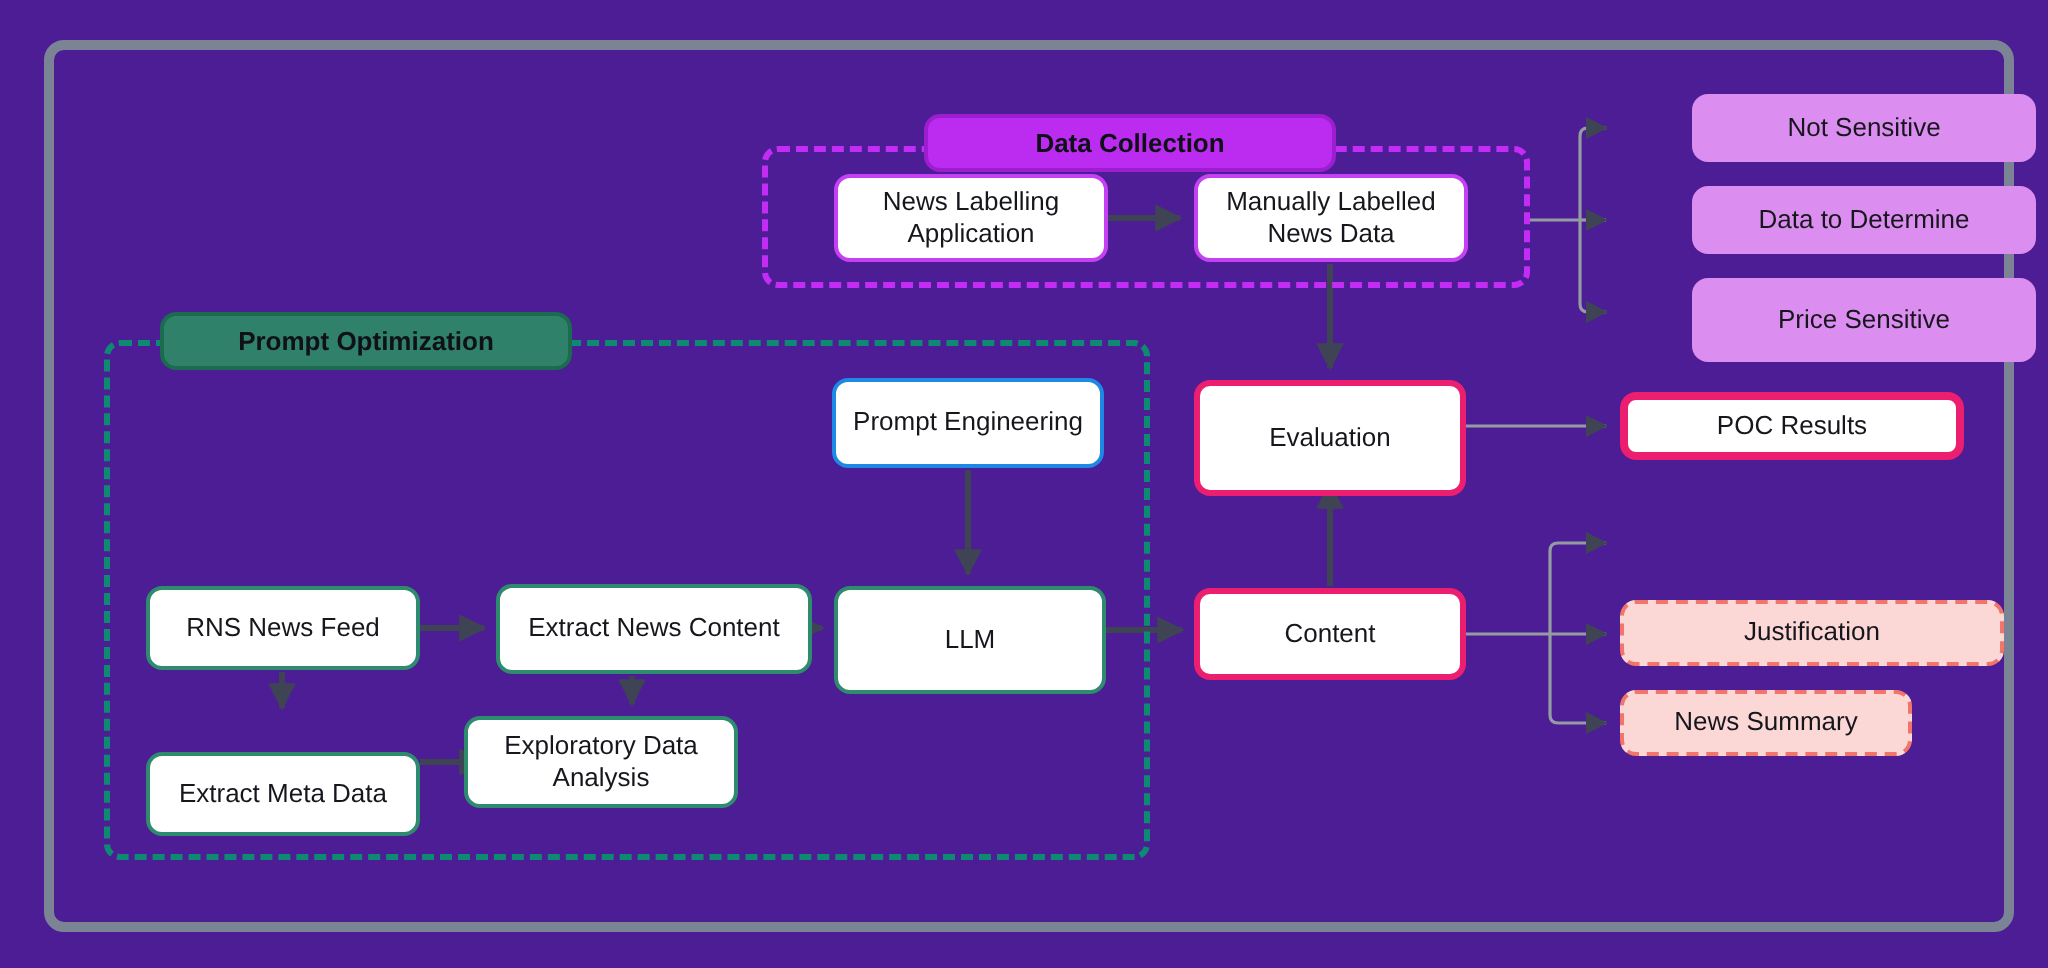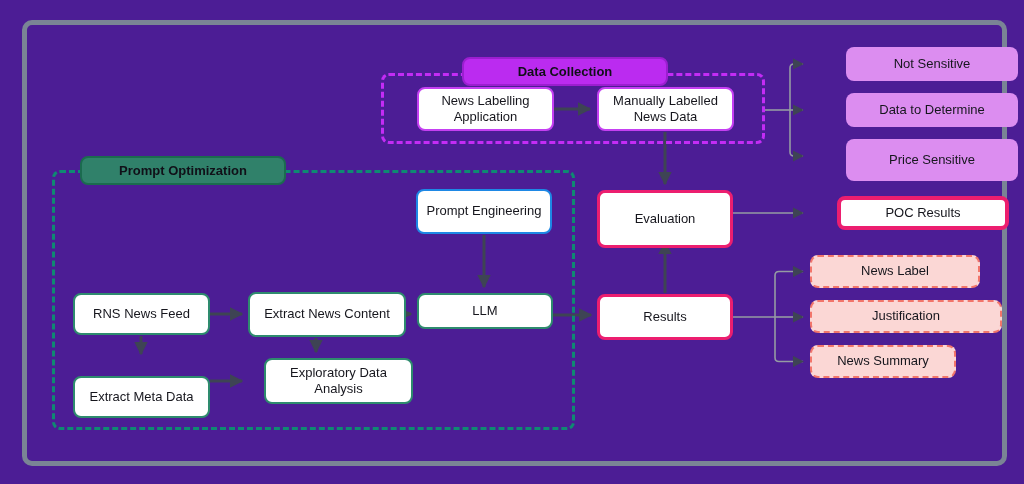--- a/index.html
+++ b/index.html
@@ -23,21 +23,21 @@
   .group-header.po-h{background:#30816A;border:2px solid #1B6B4F;}
   .node{
     position:absolute;display:flex;align-items:center;justify-content:center;
     text-align:center;font-size:13px;line-height:1.25;border-radius:8px;
     background:#ffffff;z-index:2;padding:2px 6px;box-sizing:border-box;
   }
   .node.purple-border{border:2.5px solid #C540F2;}
   .node.teal-border{border:2.5px solid #2E8B6E;}
   .node.blue-border{border:2.5px solid #1E88E5;}
   .node.pink-border{border:3px solid #EC1E6F;}
-  .node.pink-border-thick{border:4px solid #EC1E6F;margin-left:27px;}
+  .node.pink-border-thick{border:4px solid #EC1E6F;}
   .node.purple-fill{background:#DC8DF0;border:none;font-weight:normal;margin-left:36px;}
   .node.pink-fill{background:#FBD7D5;border:2px dashed #F2756B;}
 </style>
 </head>
 <body>
 
 <div class="canvas">
 
   <div class="frame"></div>
 
@@ -107,40 +107,37 @@
   </div>
   <div class="node teal-border" style="left:73px;top:293px;width:137px;height:42px">
     <span>RNS News Feed</span>
   </div>
   <div class="node teal-border" style="left:248px;top:292px;width:158px;height:45px">
     <span>Extract News Content</span>
   </div>
   <div class="node teal-border" style="left:73px;top:376px;width:137px;height:42px">
     <span>Extract Meta Data</span>
   </div>
-  <div class="node teal-border" style="left:264px;top:358px;width:149px;height:46px">
+  <div class="node teal-border" style="left:232px;top:358px;width:137px;height:46px">
     <span>Exploratory Data Analysis</span>
   </div>
-  <div class="node teal-border" style="left:417px;top:293px;width:136px;height:36px">
+  <div class="node teal-border" style="left:417px;top:293px;width:136px;height:54px">
     <span>LLM</span>
   </div>
 
   <div class="node pink-border" style="left:597px;top:190px;width:136px;height:58px">
     <span>Evaluation</span>
   </div>
   <div class="node pink-border" style="left:597px;top:294px;width:136px;height:46px">
-    <span>Results</span>
+    <span>Content</span>
   </div>
   <div class="node pink-border-thick" style="left:810px;top:196px;width:172px;height:34px">
     <span>POC Results</span>
   </div>
 
-  <div class="node pink-fill" style="left:810px;top:255px;width:170px;height:33px">
-    <span>News Label</span>
-  </div>
   <div class="node pink-fill" style="left:810px;top:300px;width:192px;height:33px">
     <span>Justification</span>
   </div>
   <div class="node pink-fill" style="left:810px;top:345px;width:146px;height:33px">
     <span>News Summary</span>
   </div>
 
 </div>
 
 </body></html>

